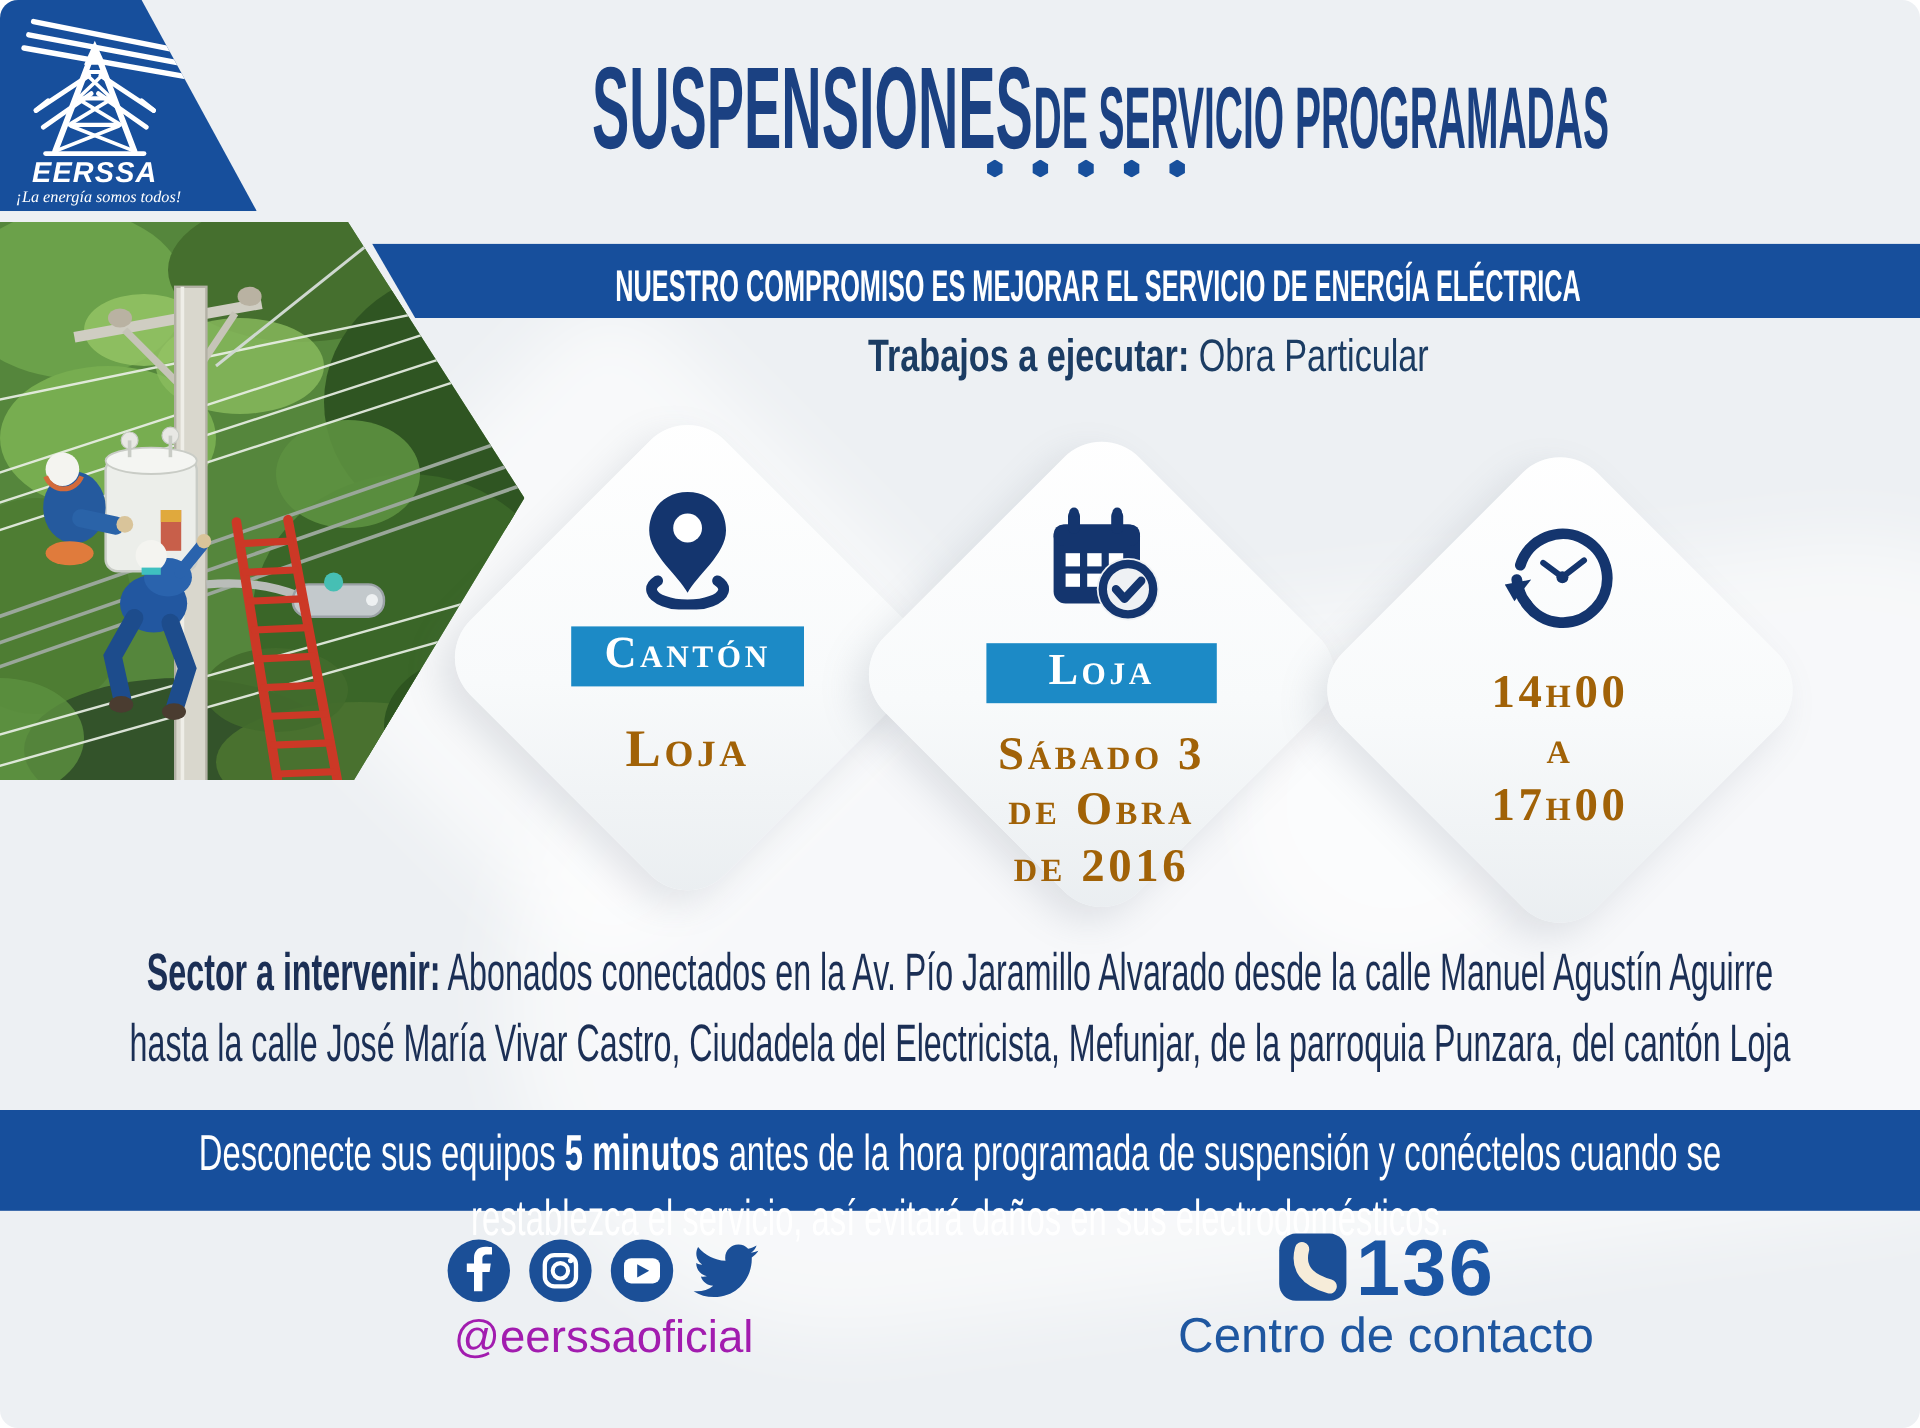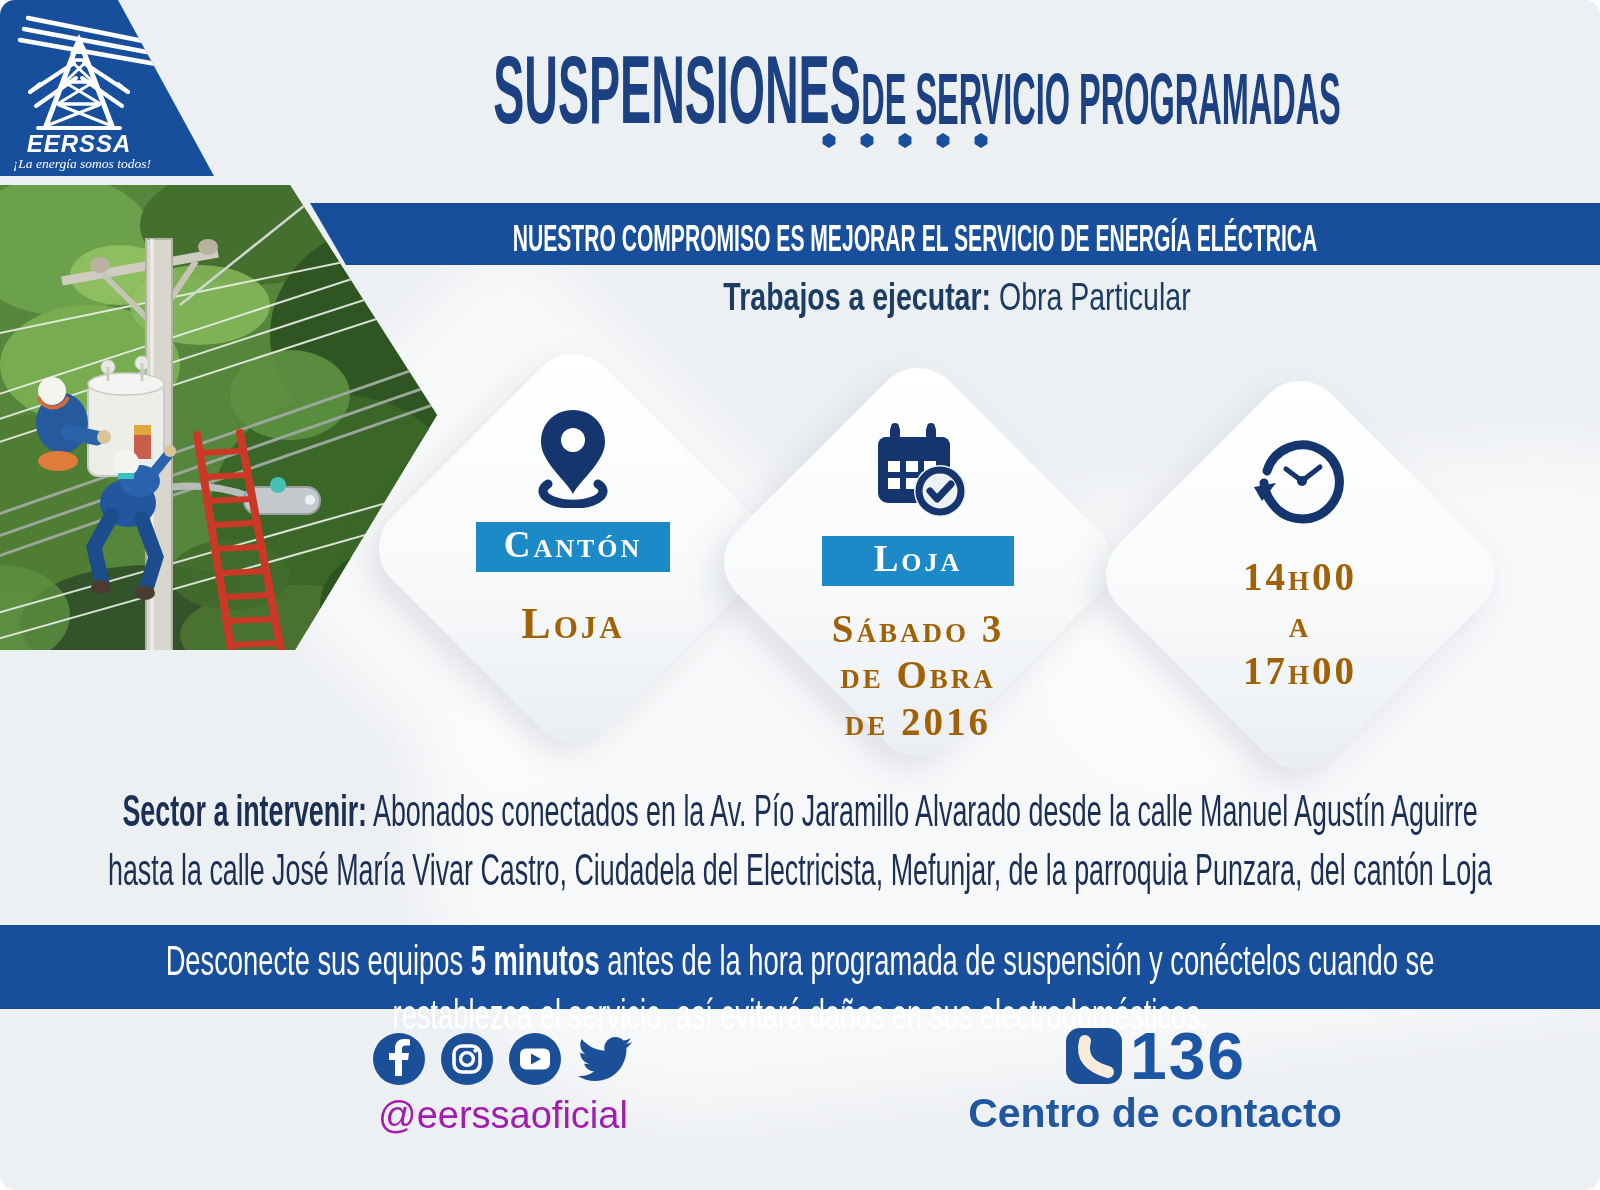--- a/index.html
+++ b/index.html
@@ -83,21 +83,21 @@
   .notice-inner{max-width:1990px;margin:0 auto;font-size:42px;line-height:1.28;color:#ffffff;white-space:normal;}
   .notice-inner b{font-weight:bold;}
 
   
   .social{position:absolute;left:353px;top:1030px;width:300px;text-align:center;z-index:2;}
   .social-row{display:flex;justify-content:center;align-items:center;gap:14px;height:58px;}
   .handle{margin-top:6px;font-size:38px;color:#a21caf;}
   .contact{position:absolute;left:960px;top:1024px;width:390px;text-align:center;z-index:2;}
   .contact-row{display:flex;justify-content:center;align-items:center;gap:6px;height:64px;}
   .phone-number{font-size:66px;font-weight:bold;color:#1b55a3;letter-spacing:2px;}
-  .contact-label{margin-top:2px;font-size:41px;font-weight:bold;color:#1f57a0;}
+  .contact-label{margin-top:2px;font-size:41px;font-weight:normal;color:#1f57a0;}
 </style>
 </head>
 <body>
 
 <div class="poster">
 
   <div class="swoosh sw1"></div>
   <div class="swoosh sw2"></div>
   <div class="swoosh sw3"></div>
 

